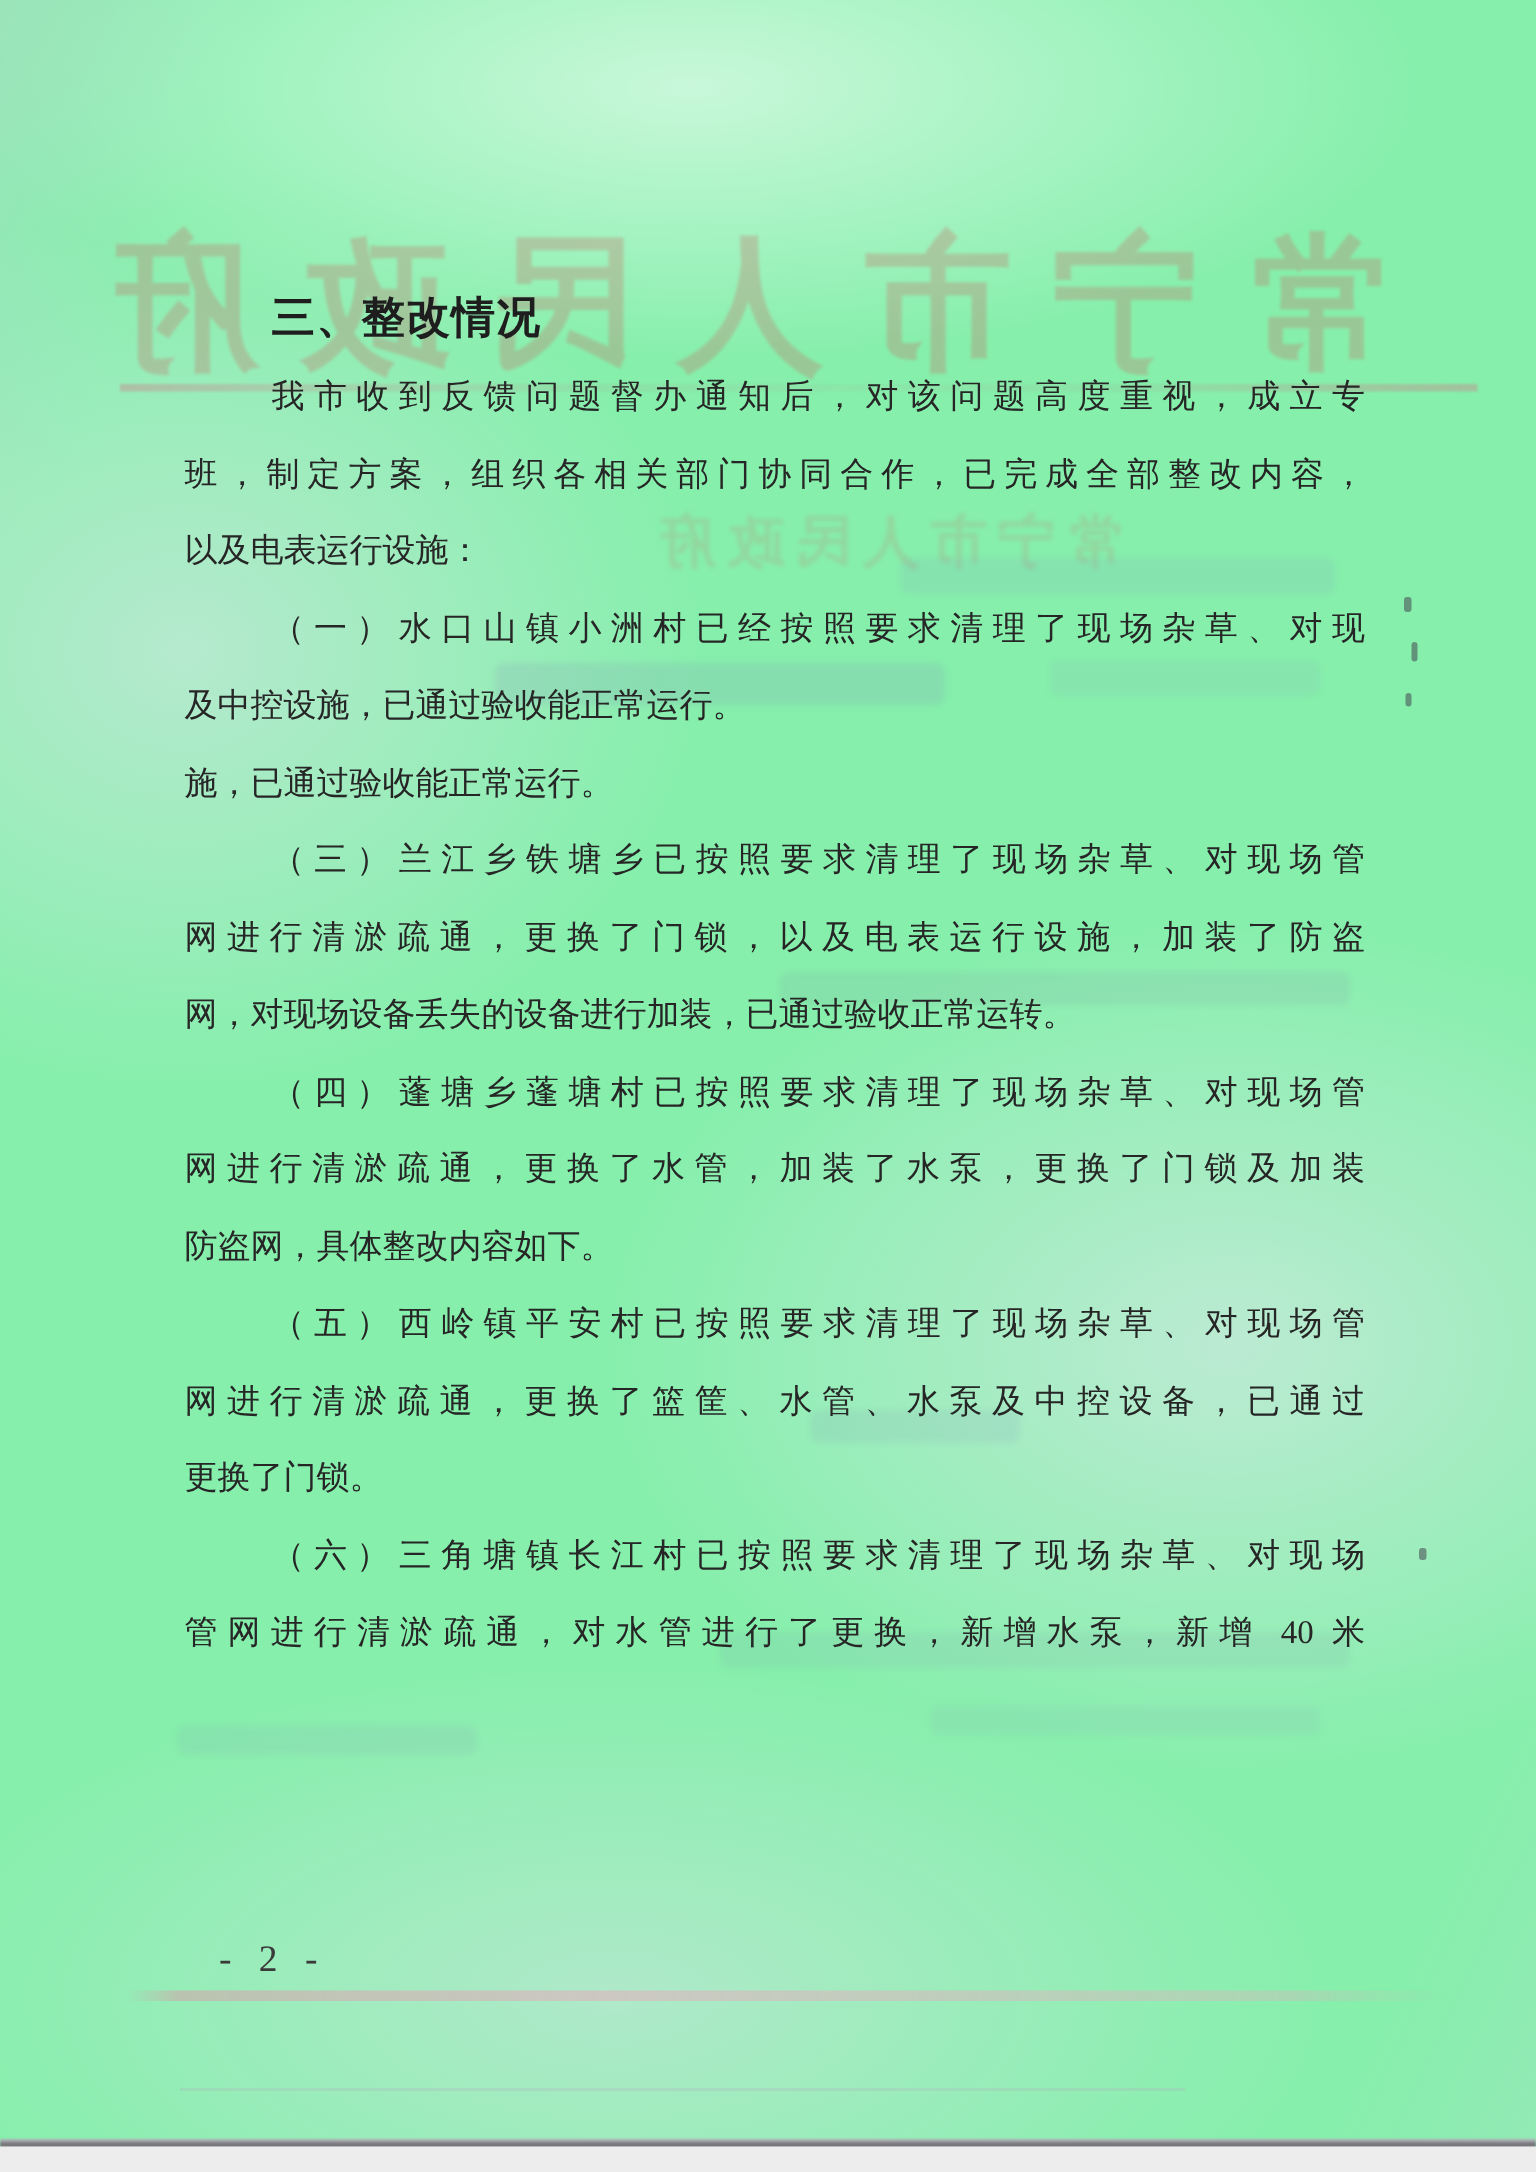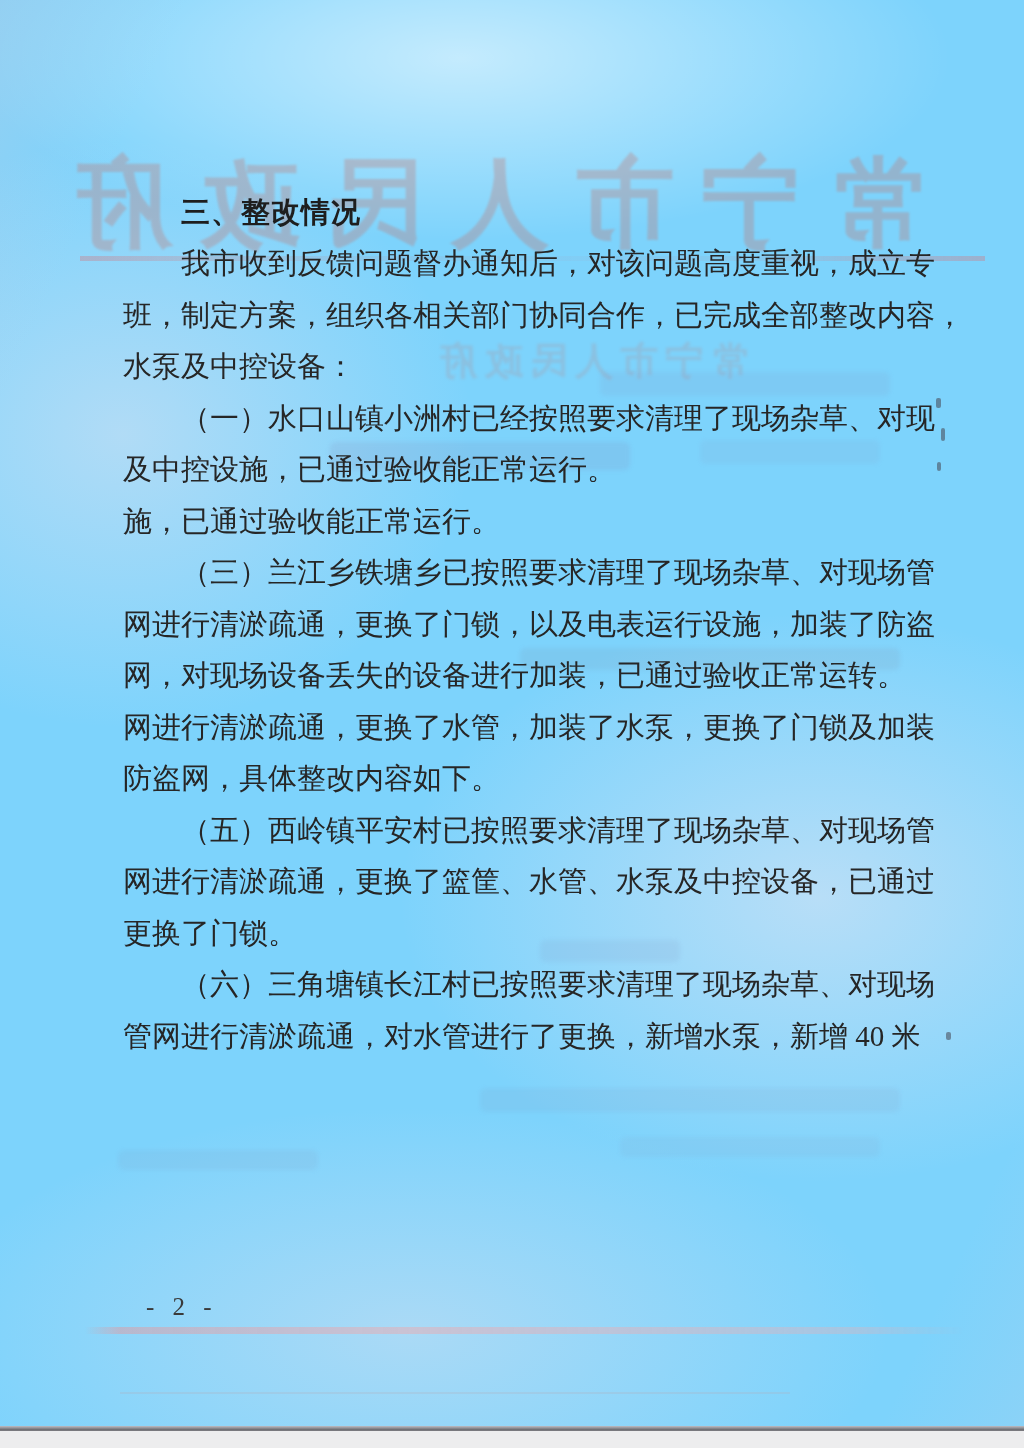--- a/index.html
+++ b/index.html
@@ -1,21 +1,21 @@
 <!DOCTYPE html>
 <html><head>
 <meta charset="utf-8">
 <style>
   html, body { margin: 0; padding: 0; background: #e9e9e9; }
   .page {
     position: relative;
     width: 1024px;
     height: 1448px;
     overflow: hidden;
-    background: #7dd3fc;
+    background: #86efac;
     font-family: "Liberation Serif", "DejaVu Serif", serif;
   }
   
   .page::before {
     content: "";
     position: absolute; inset: 0;
     background:
       linear-gradient(115deg, rgba(200,200,218,0.30) 0px, rgba(255,255,255,0) 170px),
       linear-gradient(295deg, rgba(205,205,222,0.18) 0px, rgba(255,255,255,0) 140px),
       radial-gradient(ellipse 700px 260px at 45% 4%, rgba(255,255,255,0.55), rgba(255,255,255,0) 70%),
@@ -113,21 +113,21 @@
     color: #1e1e1e;
   }
   .doc-body {
     position: absolute;
     left: 123px; top: 238px; width: 787px;
     color: #262626;
   }
   .doc-body .line {
     height: 51.5px;
     line-height: 51.5px;
-    font-size: 29px;
+    font-size: 22px;
     text-align: justify;
     text-align-last: justify;
     white-space: nowrap;
     overflow: visible;
   }
   .doc-body .line.first { padding-left: 58px; }
   .doc-body .line.last { text-align-last: left; white-space: normal; }
   .page-number {
     position: absolute;
     left: 146px; top: 1292px;
@@ -170,27 +170,28 @@
 
   <div class="speck s1"></div>
   <div class="speck s2"></div>
   <div class="speck s3"></div>
   <div class="speck s4"></div>
 
   <h1 class="title">三、整改情况</h1>
   <div class="doc-body">
       <div class="line first">我市收到反馈问题督办通知后，对该问题高度重视，成立专</div>
       <div class="line">班，制定方案，组织各相关部门协同合作，已完成全部整改内容，</div>
-      <div class="line last">水泵及中控设备：</div>
+      <div class="line last">以及电表运行设施：</div>
       <div class="line first">（一）水口山镇小洲村已经按照要求清理了现场杂草、对现</div>
       <div class="line last">及中控设施，已通过验收能正常运行。</div>
       <div class="line last">施，已通过验收能正常运行。</div>
       <div class="line first">（三）兰江乡铁塘乡已按照要求清理了现场杂草、对现场管</div>
       <div class="line">网进行清淤疏通，更换了门锁，以及电表运行设施，加装了防盗</div>
       <div class="line last">网，对现场设备丢失的设备进行加装，已通过验收正常运转。</div>
+      <div class="line first">（四）蓬塘乡蓬塘村已按照要求清理了现场杂草、对现场管</div>
       <div class="line">网进行清淤疏通，更换了水管，加装了水泵，更换了门锁及加装</div>
       <div class="line last">防盗网，具体整改内容如下。</div>
       <div class="line first">（五）西岭镇平安村已按照要求清理了现场杂草、对现场管</div>
       <div class="line">网进行清淤疏通，更换了篮筐、水管、水泵及中控设备，已通过</div>
       <div class="line last">更换了门锁。</div>
       <div class="line first">（六）三角塘镇长江村已按照要求清理了现场杂草、对现场</div>
       <div class="line">管网进行清淤疏通，对水管进行了更换，新增水泵，新增 40 米</div>
     </div>
   <div class="page-number">- 2 -</div>
 

